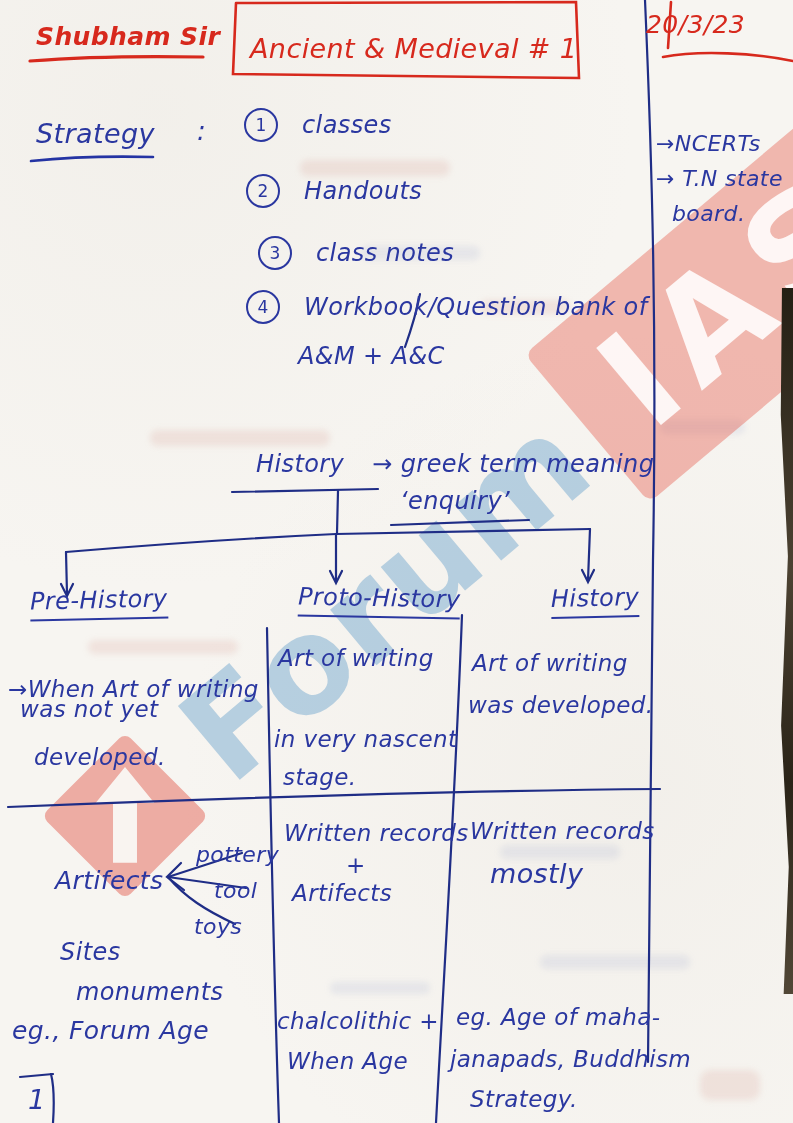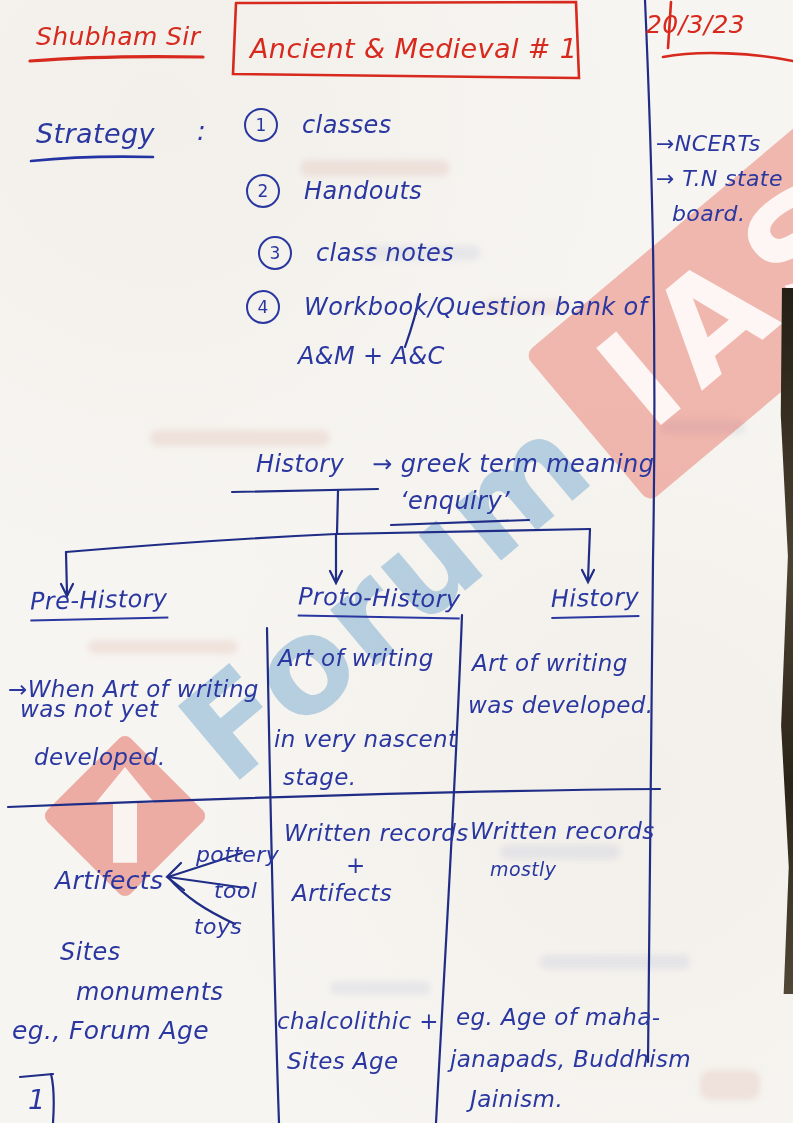--- a/index.html
+++ b/index.html
@@ -112,21 +112,21 @@
 
       <path d="M671,2 L668,48"></path>
       <path d="M663,57 C700,50 755,53 793,61"></path>
 
     </g>
     <g stroke="#2433a3" stroke-width="2.6" fill="none" stroke-linecap="round">
       <path d="M31,161 C70,157 115,156 153,157"></path>
     </g>
   </svg>
 
-  <div class="abs ink red" style="left:36px;top:22px;font-size:25px;">Shubham Sir</div>
+  <div class="abs ink red" style="left:36px;top:22px;font-size:25px;font-weight:bold;">Shubham Sir</div>
   <div class="abs ink red" style="left:250px;top:24px;font-size:27px;margin-top:9px;">Ancient &amp; Medieval # 1</div>
   <div class="abs ink red" style="left:646px;top:10px;font-size:25px;">20/3/23</div>
 
   <div class="abs ink" style="left:36px;top:118px;font-size:27px;">Strategy</div>
   <div class="abs ink" style="left:197px;top:116px;font-size:26px;">:</div>
 
   <div class="abs ink sitem" style="left:244px;top:108px;">
     <span class="num">1</span>
     <span>classes</span>
   </div>
@@ -175,23 +175,23 @@
   <div class="abs ink small" style="left:202px;top:878px;margin-left:12px;">tool</div>
   <div class="abs ink small" style="left:194px;top:914px;">toys</div>
   <div class="abs ink" style="left:60px;top:938px;">Sites</div>
   <div class="abs ink" style="left:76px;top:978px;">monuments</div>
   <div class="abs ink" style="left:12px;top:1016px;font-size:25px;">eg., Forum Age</div>
 
   <div class="abs ink" style="left:284px;top:820px;font-size:23px;">Written records</div>
   <div class="abs ink" style="left:346px;top:852px;font-size:23px;">+</div>
   <div class="abs ink" style="left:292px;top:880px;font-size:23px;">Artifects</div>
   <div class="abs ink" style="left:277px;top:1008px;font-size:23px;">chalcolithic +</div>
-  <div class="abs ink" style="left:287px;top:1048px;font-size:23px;">Sites Age</div>
+  <div class="abs ink" style="left:287px;top:1048px;font-size:23px;">When Age</div>
 
   <div class="abs ink" style="left:470px;top:818px;font-size:23px;">Written records</div>
-  <div class="abs ink" style="left:490px;top:858px;font-size:19px;">mostly</div>
+  <div class="abs ink" style="left:490px;top:858px;font-size:27px;">mostly</div>
   <div class="abs ink" style="left:456px;top:1004px;font-size:23px;">eg. Age of maha-</div>
   <div class="abs ink" style="left:450px;top:1046px;font-size:23px;">janapads, Buddhism</div>
-  <div class="abs ink" style="left:470px;top:1086px;font-size:23px;">Jainism.</div>
+  <div class="abs ink" style="left:470px;top:1086px;font-size:23px;">Strategy.</div>
 
   <div class="abs ink" style="left:28px;top:1084px;font-size:27px;">1</div>
 
 </div>
 
 </body></html>

